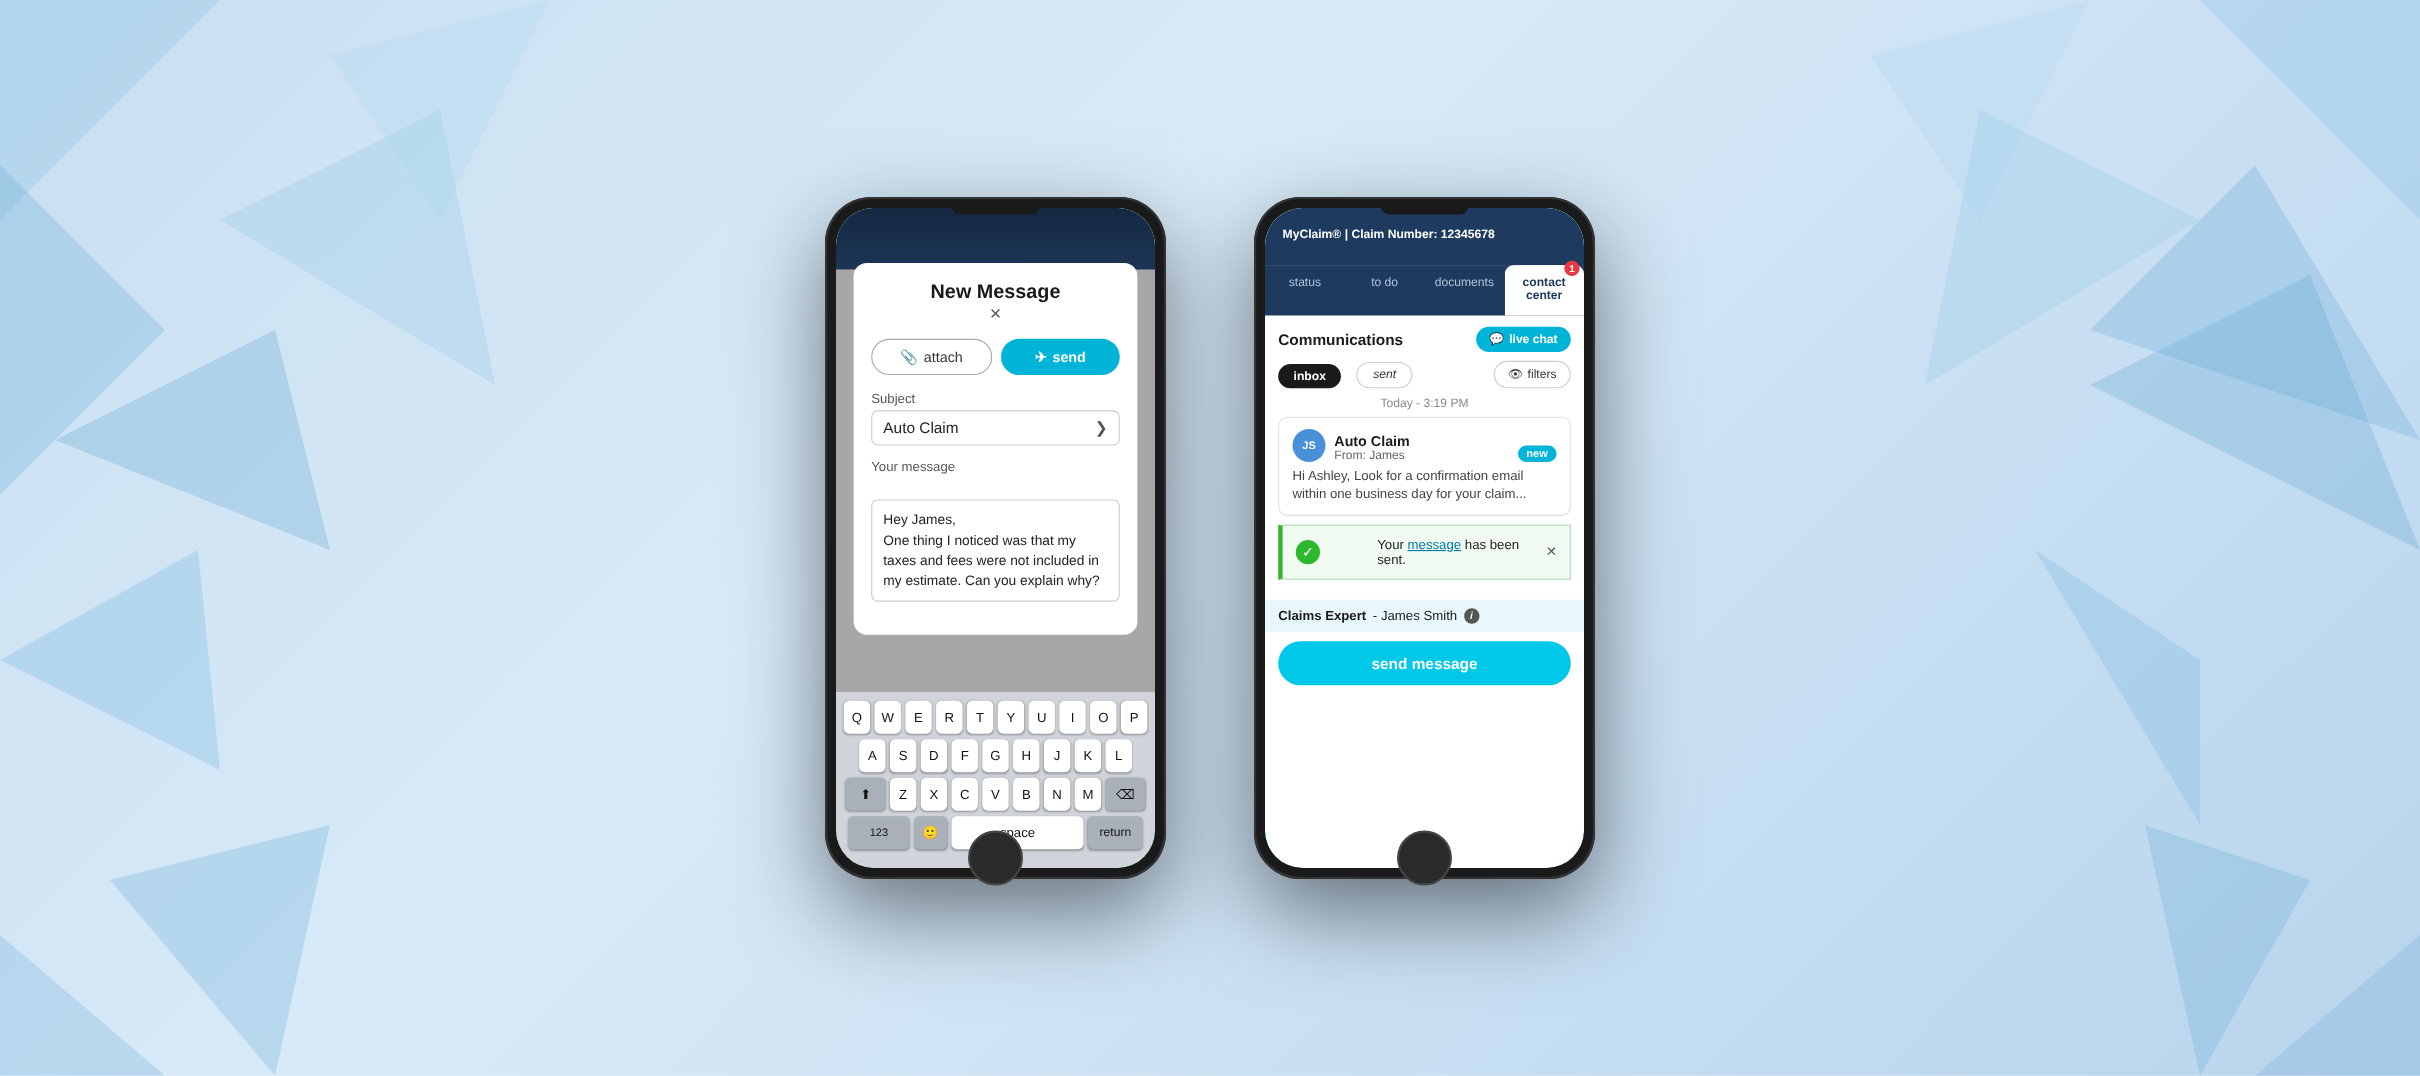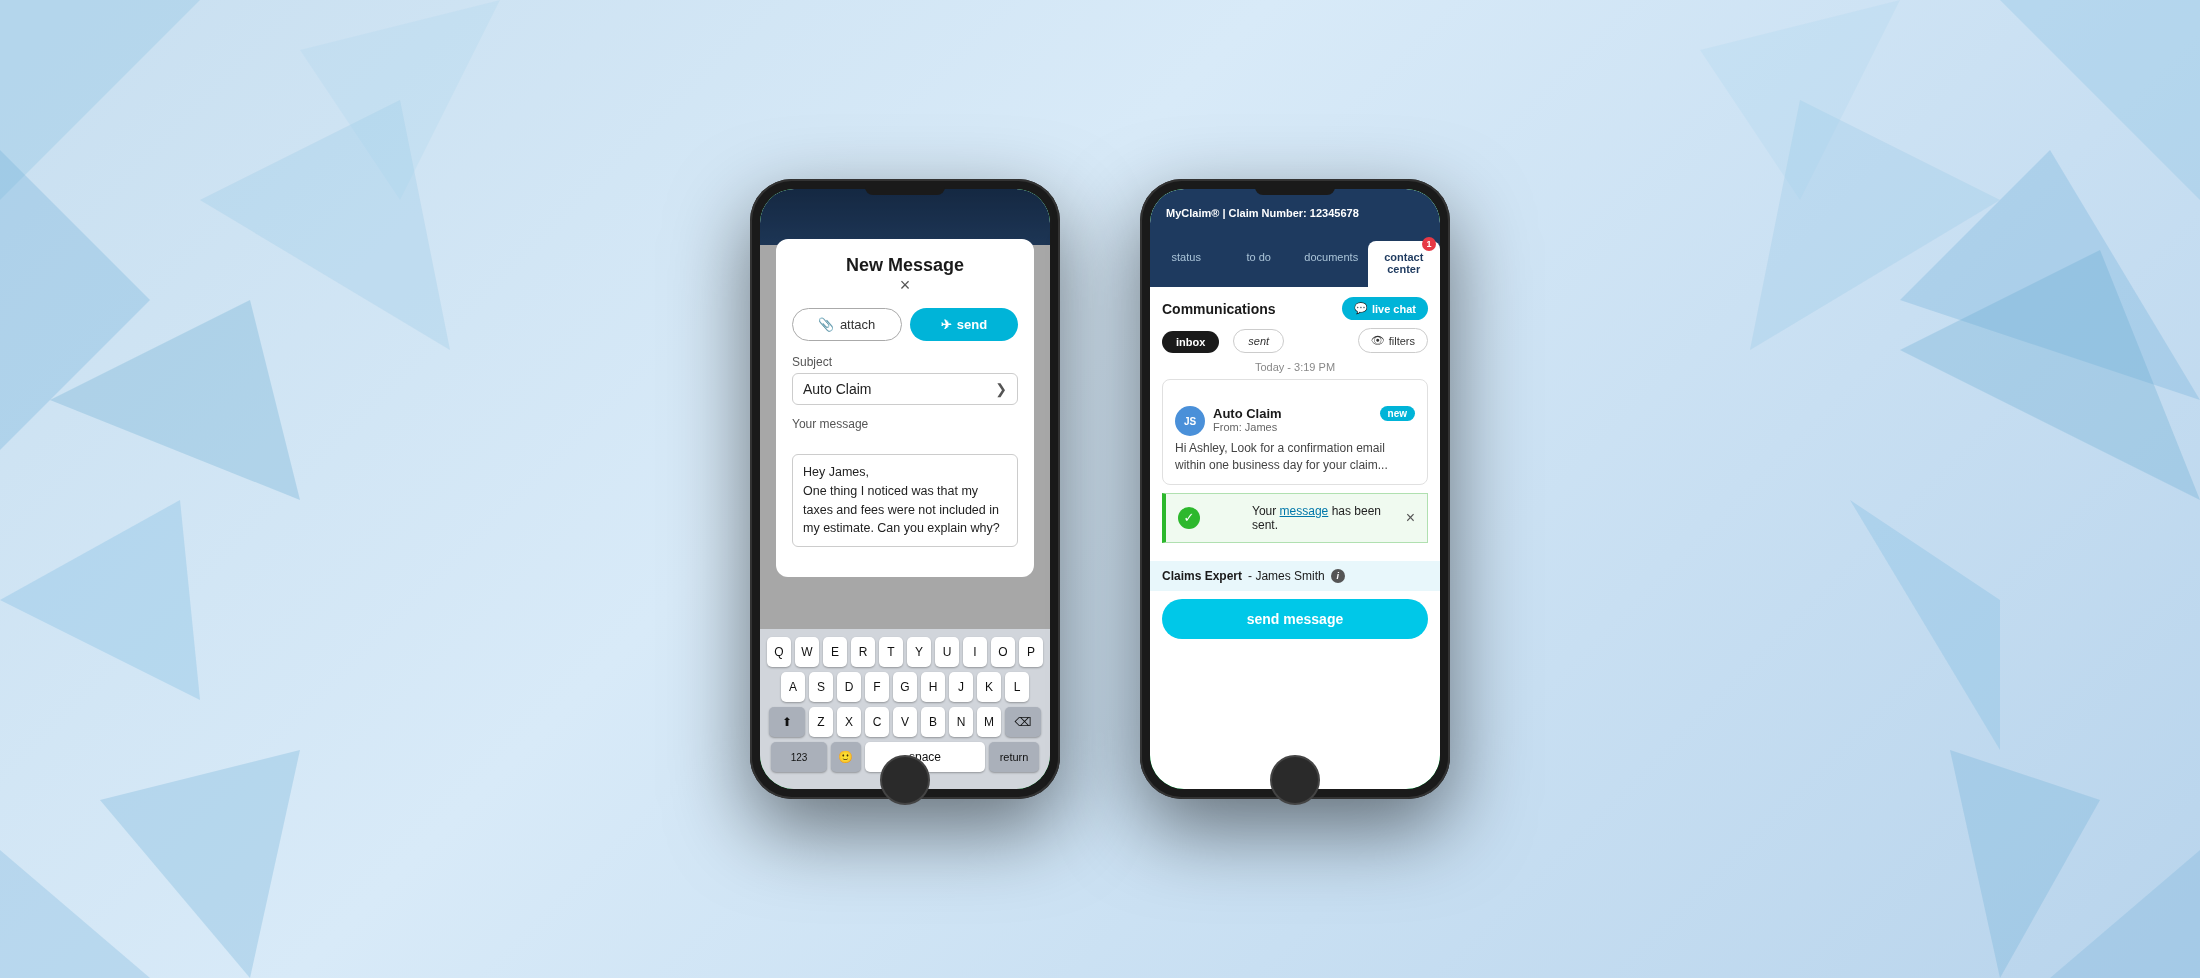--- a/index.html
+++ b/index.html
@@ -448,24 +448,23 @@
 
     .message-item {
       border: 1px solid #e0e0e0;
       border-radius: 8px;
       padding: 10px 12px;
       background: #fff;
     }
 
     .message-item-header {
       display: flex;
-      align-items: flex-start;
+      align-items: flex-end;
       gap: 8px;
       margin-bottom: 4px;
-      margin-top: 16px;
     }
 
     .avatar-js {
       width: 30px;
       height: 30px;
       background: #4a90d9;
       border-radius: 50%;
       display: flex;
       align-items: center;
       justify-content: center;

